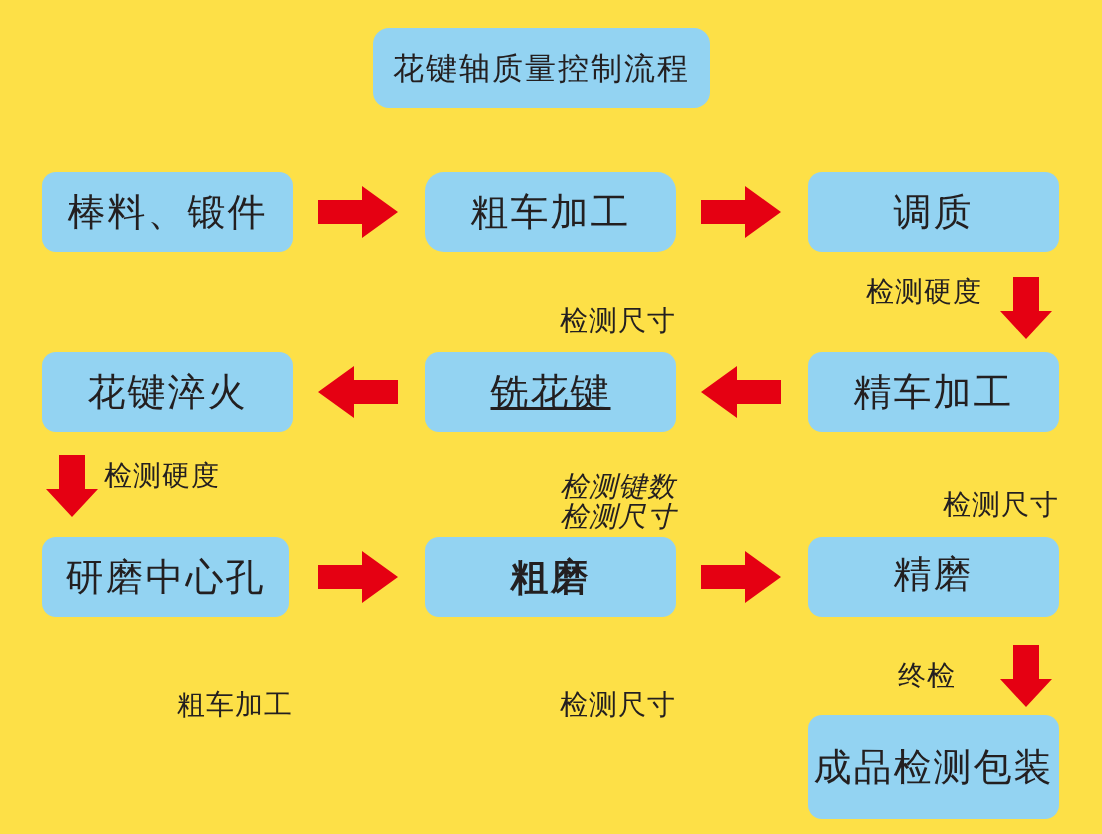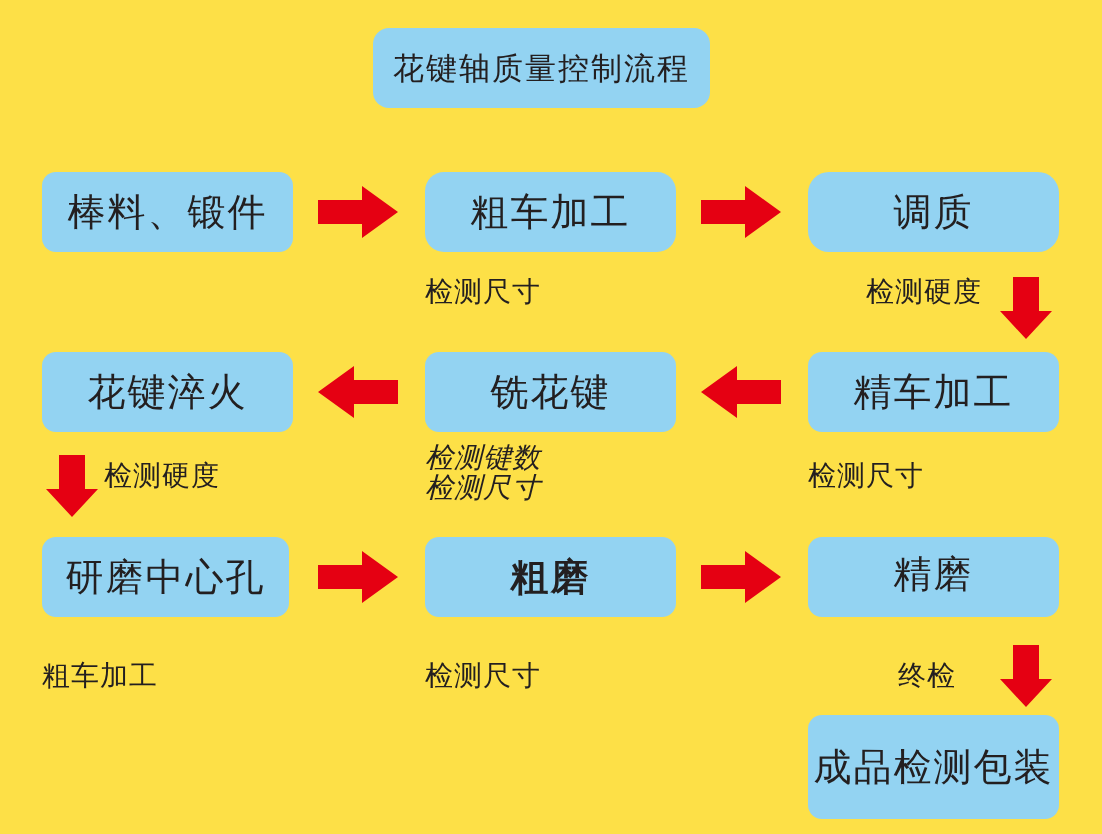--- a/index.html
+++ b/index.html
@@ -36,21 +36,22 @@
   }
   .caption {
     position: absolute;
     color: #231f20;
     font-size: 28px;
     line-height: 1.08;
     white-space: nowrap;
     letter-spacing: 1px;
   }
   .caption.center {
-    text-align: left;
+    text-align: right;
+    margin-top: 29px;
   }
   .caption.two-line {
     line-height: 1.06;
   }
   .caption-inline {
     position: absolute;
     display: flex;
     align-items: center;
     color: #231f20;
     white-space: nowrap;
@@ -91,21 +92,21 @@
   <div class="node" style="left:425px; top:172px; width:251px; height:80px;border-radius:19px;">
     <span>粗车加工</span>
   </div>
 
   <div class="arrow" style="left:701px; top:186px; width:80px; height:52px;">
     <svg width="80" height="52" viewBox="0 0 80 52">
       <polygon points="0,14 44,14 44,0 80,26 44,52 44,38 0,38" fill="#e50012"></polygon>
     </svg>
   </div>
 
-  <div class="node" style="left:808px; top:172px; width:251px; height:80px;border-radius:21px;">
+  <div class="node" style="left:808px; top:172px; width:251px; height:80px;">
     <span>调质</span>
   </div>
 
 
   <div class="caption center" style="left:425px; top:277px; width:251px;">
     <span>检测尺寸</span>
   </div>
 
   <div class="caption" style="left:866px; top:277px;">
     <span>检测硬度</span>
@@ -120,21 +121,21 @@
   <div class="node" style="left:42px; top:352px; width:251px; height:80px;">
     <span>花键淬火</span>
   </div>
 
   <div class="arrow" style="left:318px; top:366px; width:80px; height:52px;">
     <svg width="80" height="52" viewBox="0 0 80 52">
       <polygon points="80,14 36,14 36,0 0,26 36,52 36,38 80,38" fill="#e50012"></polygon>
     </svg>
   </div>
 
-  <div class="node" style="left:425px; top:352px; width:251px; height:80px;">
+  <div class="node" style="left:425px; top:352px; width:251px; height:80px;text-decoration:underline;">
     <span>铣花键</span>
   </div>
 
   <div class="arrow" style="left:701px; top:366px; width:80px; height:52px;">
     <svg width="80" height="52" viewBox="0 0 80 52">
       <polygon points="80,14 36,14 36,0 0,26 36,52 36,38 80,38" fill="#e50012"></polygon>
     </svg>
   </div>
 
   <div class="node" style="left:808px; top:352px; width:251px; height:80px;">

